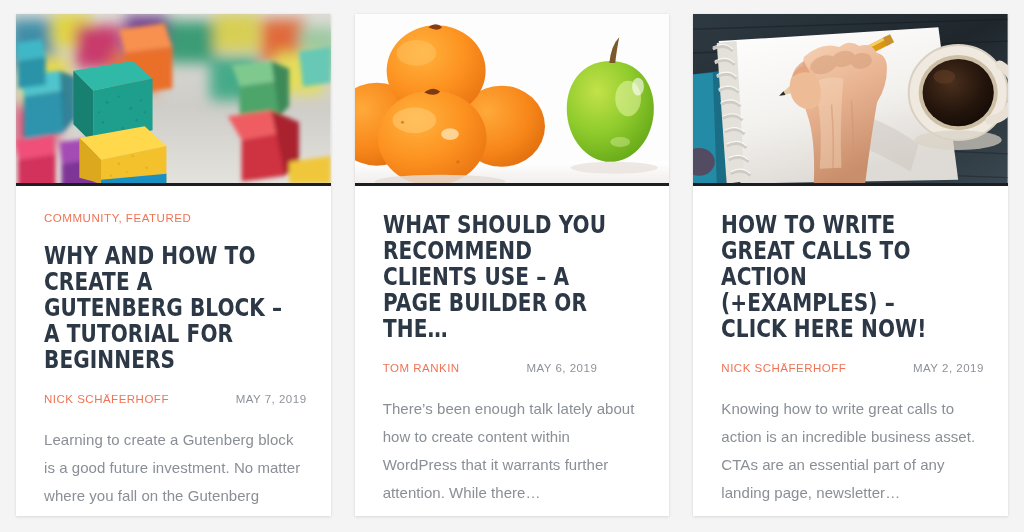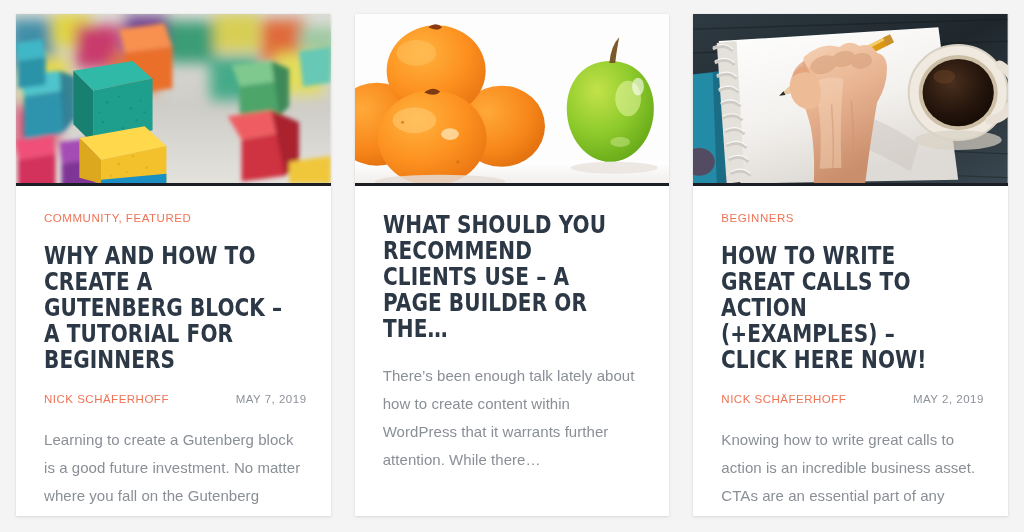--- a/index.html
+++ b/index.html
@@ -295,20 +295,24 @@
         <ellipse cx="276" cy="86" rx="13" ry="18" fill="#e7f5a8" opacity="0.55"></ellipse>
         <ellipse cx="286" cy="74" rx="6" ry="9" fill="#ffffff" opacity="0.6"></ellipse>
         <ellipse cx="268" cy="130" rx="10" ry="5" fill="#f0ffc0" opacity="0.35"></ellipse>
         <path d="M257 50 q2 -18 10 -26 q-3 16 -4 26z" fill="#7a5a28"></path>
         <ellipse cx="262" cy="156" rx="44" ry="6" fill="#e8e2dc" opacity="0.8"></ellipse>
       </svg>
     </div>
 
     <div class="card-body">
       <h2 class="card-title">WHAT SHOULD YOU RECOMMEND CLIENTS USE – A PAGE BUILDER OR THE…</h2>
+      <div class="card-meta">
+        <span class="meta-author">TOM RANKIN</span>
+        <span class="meta-date">MAY 6, 2019</span>
+      </div>
       <p class="card-excerpt">There’s been enough talk lately about how to create content within WordPress that it warrants further attention. While there…</p>
     </div>
   </article>
 
   <article class="post-card">
 
     <div class="card-thumb">
       <svg class="thumb-canvas" viewBox="0 0 318 172" preserveAspectRatio="xMidYMid slice">
         <defs>
           <linearGradient id="deskG" x1="0" y1="0" x2="1" y2="1">
@@ -423,21 +427,20 @@
           <ellipse cx="268" cy="80" rx="40" ry="38" fill="#cdbfa6"></ellipse>
           <ellipse cx="268" cy="80" rx="36" ry="34" fill="url(#coffeeG)"></ellipse>
           <ellipse cx="254" cy="64" rx="11" ry="7" fill="#6d4428" opacity="0.45"></ellipse>
           <path d="M310 52 q20 12 14 34 q-6 20 -24 22" fill="none" stroke="#e8e0d4" stroke-width="9" stroke-linecap="round"></path>
           <ellipse cx="268" cy="128" rx="44" ry="10" fill="#d9d1c5" opacity="0.7"></ellipse>
         </g>
       </svg>
     </div>
 
     <div class="card-body">
-      <div class="card-categories">BEGINNERS</div>
       <h2 class="card-title">HOW TO WRITE GREAT CALLS TO ACTION (+EXAMPLES) – CLICK HERE NOW!</h2>
       <div class="card-meta">
         <span class="meta-author">NICK SCHÄFERHOFF</span>
         <span class="meta-date">MAY 2, 2019</span>
       </div>
       <p class="card-excerpt">Knowing how to write great calls to action is an incredible business asset. CTAs are an essential part of any landing page, newsletter…</p>
     </div>
   </article>
 
 </div>

